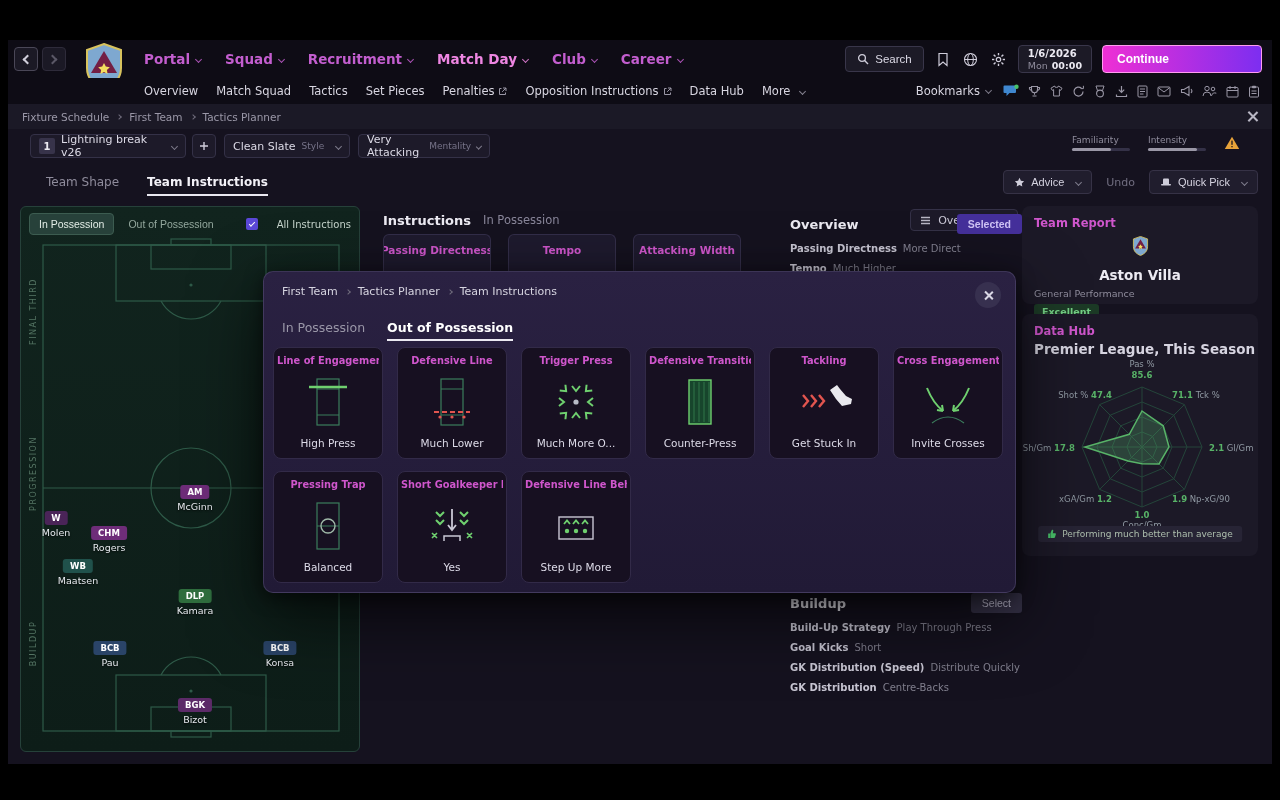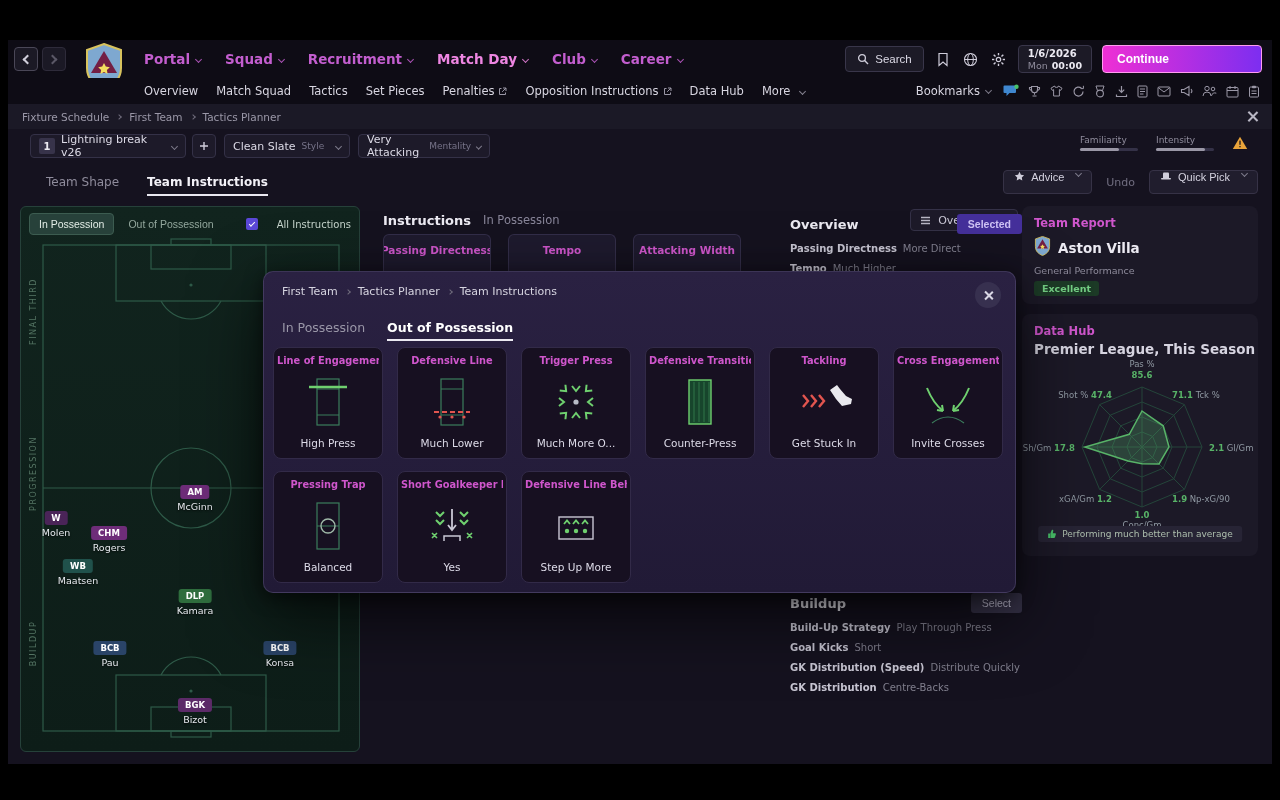--- a/index.html
+++ b/index.html
@@ -53,34 +53,34 @@
 
   
   .dd{position:absolute;top:5px;height:24px;background:#1d1a29;border:1px solid #343147;border-radius:4px;display:flex;align-items:center;padding:0 8px;gap:6px;color:#dcdae6;font-size:11px;cursor:pointer;}
   .dd .chev{margin-left:auto;color:#8f8c9c;}
   .dd.tactic{left:22px;width:156px;}
   .numbox{min-width:16px;height:16px;background:#37334a;border-radius:2px;font-size:10px;font-weight:bold;color:#eceaf2;display:flex;align-items:center;justify-content:center;}
   .plusbtn{position:absolute;left:184px;top:5px;width:24px;height:24px;background:#1d1a29;border:1px solid #343147;border-radius:4px;display:flex;align-items:center;justify-content:center;cursor:pointer;}
   .dd.style{left:216px;width:126px;}
   .dd.mentality{left:350px;width:132px;}
   .ddl{color:#767388;font-size:9px;}
-  .meters{position:absolute;right:24px;top:6px;display:flex;gap:18px;align-items:center;}
+  .meters{position:absolute;right:32px;top:6px;display:flex;gap:18px;align-items:center;}
   .meter{display:flex;flex-direction:column;gap:3px;font-size:9px;color:#8f8c9c;}
   .meter .bar{width:58px;height:3px;background:#343147;border-radius:2px;}
   .meter .bar i{display:block;height:100%;background:#9a97a6;border-radius:2px;}
   .warnwrap{display:flex;align-items:center;}
 
   
   .tabsrow{position:absolute;left:0;top:38px;width:100%;height:30px;}
   .vtabs{display:flex;margin-left:38px;align-items:center;height:100%;}
   .vtab{position:relative;margin-right:28px;font-size:12px;color:#8f8c9c;cursor:pointer;white-space:nowrap;}
   .vtab.active{color:#f2f1f7;font-weight:bold;}
   .vtab.active::after{content:"";position:absolute;left:0;right:0;bottom:-7px;height:2px;background:#e9e8f0;}
   .tabctrl{position:absolute;right:14px;top:3px;display:flex;gap:14px;align-items:center;}
-  .pillbtn{height:24px;background:#201d2d;border:1px solid #363246;border-radius:4px;color:#d5d3e0;font-size:11px;display:flex;gap:6px;padding:0 10px;cursor:pointer;}
+  .pillbtn{height:24px;background:#201d2d;border:1px solid #363246;border-radius:4px;color:#d5d3e0;font-size:11px;display:flex;align-items:center;gap:6px;padding:0 10px;cursor:pointer;}
   .undo{color:#716e80;font-size:11px;cursor:pointer;}
 
   
   .pitch-panel{position:absolute;left:12px;top:77px;width:340px;height:546px;background:linear-gradient(#11241e,#0d1d18);border:1px solid #26413a;border-radius:6px;}
   .pitch-toggles{position:absolute;left:8px;top:6px;right:8px;display:flex;align-items:center;gap:4px;z-index:4;}
   .ptog{font-size:10.5px;padding:4px 9px;border-radius:4px;color:#93a79d;background:transparent;border:1px solid transparent;cursor:pointer;white-space:nowrap;}
   .ptog.active{background:#27413a;color:#e2ece6;border-color:#3c5c50;}
   .allinstr{margin-left:auto;display:flex;align-items:center;gap:19px;font-size:10px;color:#c6d4cc;cursor:pointer;}
   .cb{width:12px;height:12px;background:#5b48d8;border-radius:2px;display:flex;align-items:center;justify-content:center;}
   .checkmark{width:6px;height:3px;border-left:1.6px solid #fff;border-bottom:1.6px solid #fff;transform:rotate(-45deg);margin-bottom:2px;}
@@ -105,21 +105,21 @@
   .selectbtn{margin-left:auto;background:#363248;color:#c5c2d6;border:none;border-radius:3px;font-size:10.5px;padding:4px 11px;cursor:pointer;}
   .ovrow{display:flex;font-size:10px;margin-top:9px;align-items:baseline;}
   .ovrow .rlabel{color:#c9c7d4;font-weight:bold;white-space:nowrap;}
   .ovrow .rval{color:#82808f;margin-left:6px;white-space:nowrap;}
   .bupanel{position:absolute;left:418px;top:387px;width:232px;}
 
   
   .panel{position:absolute;background:#1c1927;border-radius:8px;}
   .ptitle{color:#cf56cc;font-size:11.5px;font-weight:bold;}
   .trpanel{left:1014px;top:77px;width:236px;height:98px;padding:10px 12px;}
-  .teamrow{display:flex;align-items:center;gap:7px;margin-top:6px;}
+  .teamrow{display:flex;align-items:center;gap:7px;margin-top:6px;flex-direction:column;}
   .teamname{color:#eceaf2;font-weight:bold;font-size:13.5px;cursor:pointer;}
   .gensub{color:#8f8c9c;font-size:9.5px;margin-top:5px;}
   .excellent{display:inline-block;margin-top:5px;background:#1c3a26;color:#74cf84;font-size:9.5px;font-weight:bold;padding:2px 8px;border-radius:3px;}
   .dhpanel{left:1014px;top:185px;width:236px;height:242px;padding:10px 0 0 0;}
   .dhpanel .ptitle{padding-left:12px;}
   .dhsub{color:#d6d4e0;font-size:13.5px;font-weight:bold;margin-top:3px;padding-left:12px;}
   #radar-svg{position:absolute;left:0;top:38px;}
   .dhbadge{position:absolute;left:50%;top:212px;transform:translateX(-50%);background:#272435;border-radius:3px;padding:3px 9px;font-size:9px;color:#aebfae;display:flex;align-items:center;gap:5px;white-space:nowrap;}
 
   

